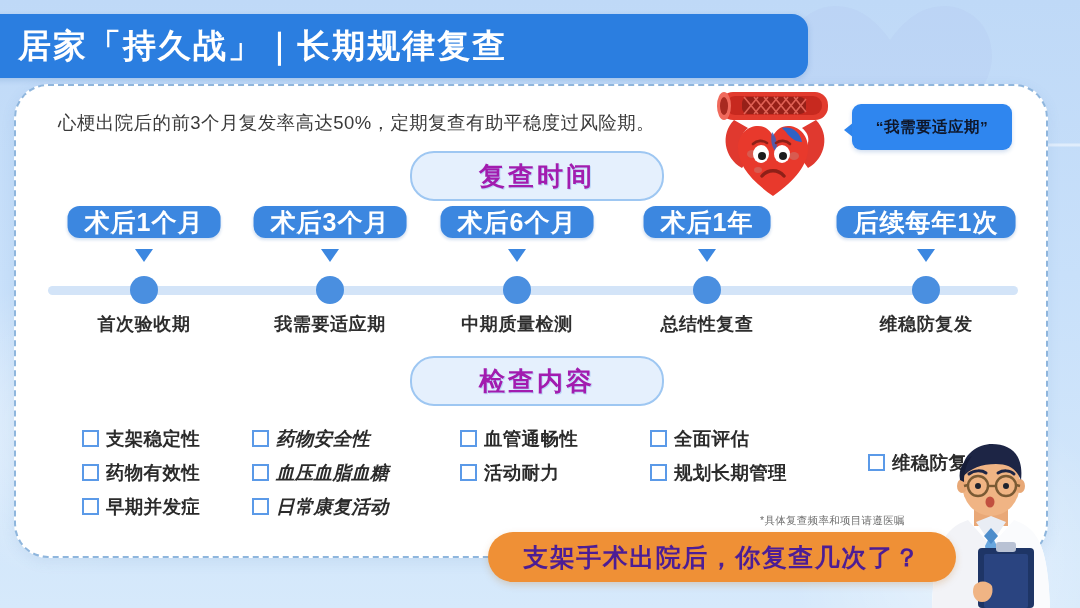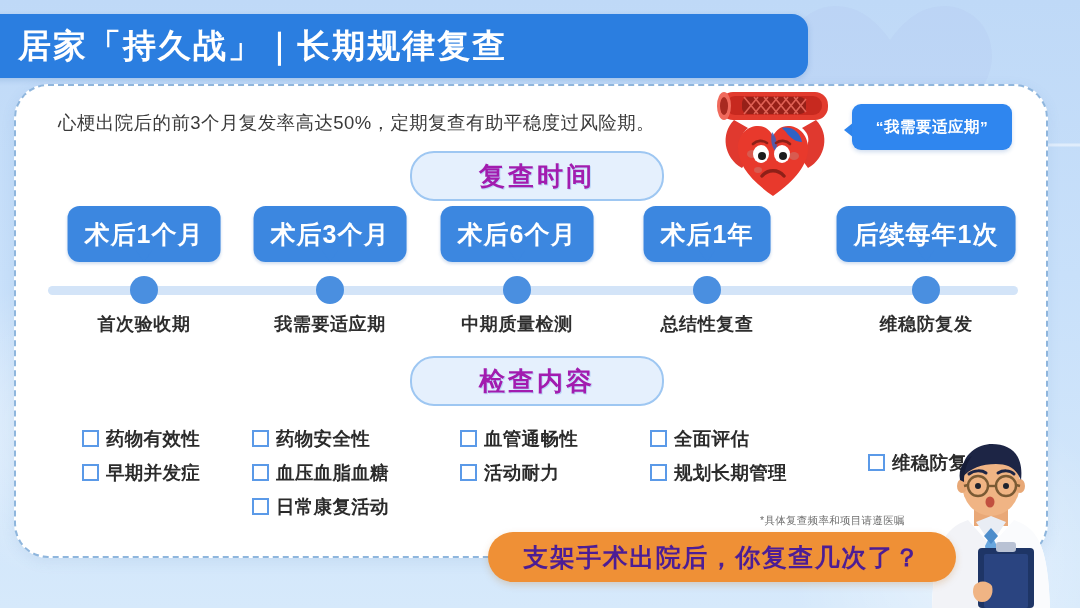--- a/index.html
+++ b/index.html
@@ -45,21 +45,21 @@
   #sec-time{left:394px;top:65px;width:250px;}
   #sec-content{left:394px;top:270px;width:250px;}
 
   
   .timeline{position:absolute;left:26px;top:120px;width:982px;height:130px;}
   .tl-line{position:absolute;left:6px;top:80px;width:970px;height:9px;border-radius:5px;
     background:#d3e4f8;}
   .tl-node{position:absolute;top:0;width:0;height:0;}
   .tl-pill{position:absolute;left:50%;transform:translateX(-50%);top:0;height:32px;
     background:#3c87e0;border-radius:12px;display:flex;align-items:center;justify-content:center;
-    padding:12px 17px;white-space:nowrap;box-shadow:0 2px 3px rgba(40,100,180,.20);}
+    padding:0 17px;white-space:nowrap;box-shadow:0 2px 3px rgba(40,100,180,.20);}
   .tl-pill span{color:#fff;font-size:25px;font-weight:600;letter-spacing:1px;}
   .tl-tail{position:absolute;left:50%;transform:translateX(-50%);top:43px;width:0;height:0;
     border-left:9px solid transparent;border-right:9px solid transparent;
     border-top:13px solid #3c87e0;}
   .tl-dot{position:absolute;left:50%;transform:translateX(-50%);top:70px;width:28px;height:28px;
     border-radius:50%;background:#4a8fe0;}
   .tl-label{position:absolute;left:50%;transform:translateX(-50%);top:106px;white-space:nowrap;
     font-size:18px;color:#2e2e2e;font-weight:600;letter-spacing:.6px;}
 
   
@@ -77,21 +77,21 @@
   
   .cta{position:absolute;left:488px;top:532px;width:468px;height:50px;border-radius:26px;
     background:#ef9036;display:flex;align-items:center;justify-content:center;
     box-shadow:0 3px 7px rgba(190,120,40,.25);}
   .cta span{color:#4c1d95;font-size:25px;font-weight:700;letter-spacing:1.5px;}
 
   
   .bubble{position:absolute;left:852px;top:104px;width:160px;height:46px;border-radius:9px;
     background:#2f86ef;display:flex;align-items:center;justify-content:center;
     box-shadow:0 2px 4px rgba(40,100,180,.22);}
-  .bubble span{color:#ffffff;font-size:15.5px;font-weight:700;letter-spacing:.5px;text-align:right;}
+  .bubble span{color:#0f172a;font-size:15.5px;font-weight:700;letter-spacing:.5px;text-align:right;}
   .bubble-tail{position:absolute;left:844px;top:122px;width:0;height:0;
     border-top:8px solid transparent;border-bottom:8px solid transparent;
     border-right:10px solid #2f86ef;}
 
   
   .mascot{position:absolute;left:706px;top:76px;width:134px;height:128px;}
   
   .doctor{position:absolute;left:916px;top:442px;width:150px;height:166px;overflow:hidden;}
 </style>
 </head>
@@ -178,29 +178,33 @@
 
       <div class="sec-pill" id="sec-content">
         <span>检查内容</span>
       </div>
 
       <div class="checks">
 
         <div class="check-col" style="left:26px;">
           <div class="check-item">
             <span class="chk-box"></span>
+            <span class="chk-text">支架稳定性</span>
+          </div>
+          <div class="check-item">
+            <span class="chk-box"></span>
             <span class="chk-text">药物有效性</span>
           </div>
           <div class="check-item">
             <span class="chk-box"></span>
             <span class="chk-text">早期并发症</span>
           </div>
         </div>
 
-        <div class="check-col" style="left:196px;">
+        <div class="check-col" style="left:196px;font-style:italic;">
           <div class="check-item">
             <span class="chk-box"></span>
             <span class="chk-text">药物安全性</span>
           </div>
           <div class="check-item">
             <span class="chk-box"></span>
             <span class="chk-text">血压血脂血糖</span>
           </div>
           <div class="check-item">
             <span class="chk-box"></span>

